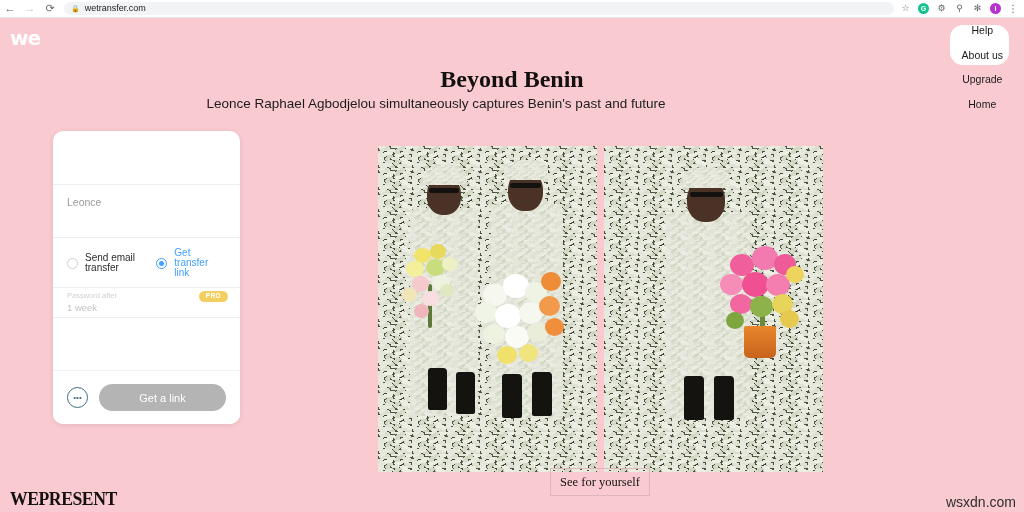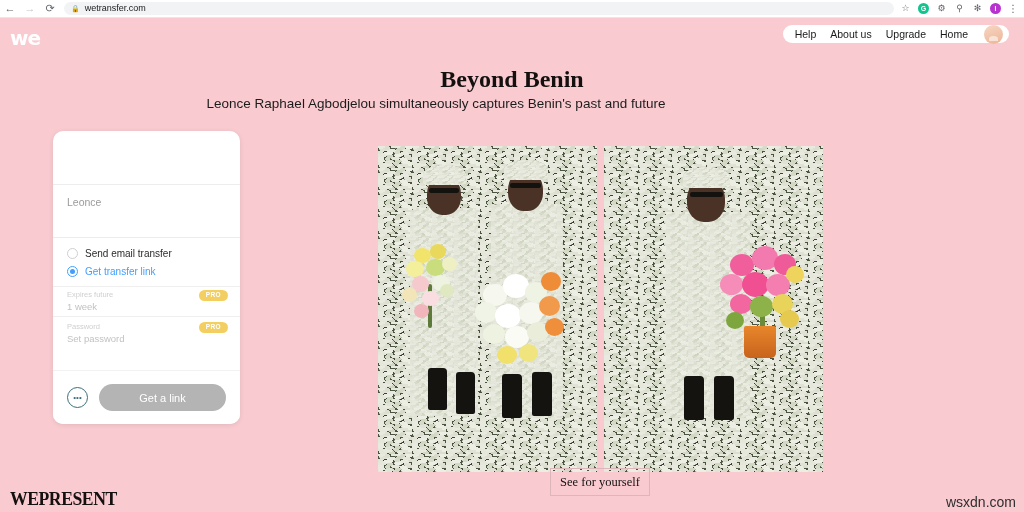--- a/index.html
+++ b/index.html
@@ -53,22 +53,22 @@
   
   #we-logo {
     position: absolute; left: 10px; top: 10px;
     width: 40px; height: 20px;
     color: #ffffff; font-size: 20px; font-weight: 900;
     letter-spacing: -1px; line-height: 20px;
     font-family: "DejaVu Sans", sans-serif;
   }
   #site-nav {
     position: absolute; right: 15px; top: 7px;
-    height: 18px; background: #ffffff; border-radius: 13px;
-    display: flex; align-items: center; padding: 0 6px 0 12px; gap: 14px;
+    height: 40px; background: #ffffff; border-radius: 13px;
+    display: flex; align-items: center; padding: 0 6px 0 12px; gap: 14px; flex-direction: column;
   }
   .nav-link {
     font-size: 10.5px; color: #1a1a1a; line-height: 1;
     text-decoration: none; white-space: nowrap;
   }
   #avatar {
     width: 19px; height: 19px; border-radius: 50%;
     background: linear-gradient(160deg, #f7d7c4 0%, #edb496 100%);
     margin-left: 2px; position: relative; overflow: hidden;
   }
@@ -99,21 +99,21 @@
   }
   #panel-upload-zone { height: 53px; }
   #panel-message {
     height: 53px; border-top: 1px solid #ededed;
     display: flex; align-items: flex-start; padding: 12px 14px 0 14px;
   }
   #message-placeholder { font-size: 10.5px; color: #9b9b9b; line-height: 1; }
   #panel-radios {
     border-top: 1px solid #ededed;
     padding: 10px 14px 9px 14px;
-    display: flex; flex-direction: column; gap: 7px;
+    display: flex; gap: 7px;
   }
   .radio-row { display: flex; align-items: center; gap: 7px; }
   .radio-dot {
     width: 11px; height: 11px; border-radius: 50%;
     border: 1.4px solid #cfcfcf; background: #fff;
     flex: 0 0 auto; position: relative;
   }
   .radio-dot.checked { border-color: #409fff; }
   .radio-dot.checked::after {
     content: ""; position: absolute; left: 2px; top: 2px;
@@ -317,33 +317,26 @@
       </div>
       <div class="radio-row">
         <span class="radio-dot checked"></span>
         <span class="radio-label active">Get transfer link</span>
       </div>
     </div>
 
     <div id="panel-pro">
       <div class="pro-row tall">
         <div>
-          <div class="pro-label">Expires future</div>
+          <div class="pro-label">Password after</div>
           <div class="pro-value">1 week</div>
         </div>
         <span class="pro-badge">PRO</span>
       </div>
       <div class="pro-divider"></div>
-      <div class="pro-row tall">
-        <div>
-          <div class="pro-label">Password</div>
-          <div class="pro-value">Set password</div>
-        </div>
-        <span class="pro-badge">PRO</span>
-      </div>
     </div>
 
     <div id="panel-footer">
       <div id="more-options-btn">
         <span>•••</span>
       </div>
       <button id="get-link-btn">Get a link</button>
     </div>
   </section>
 

